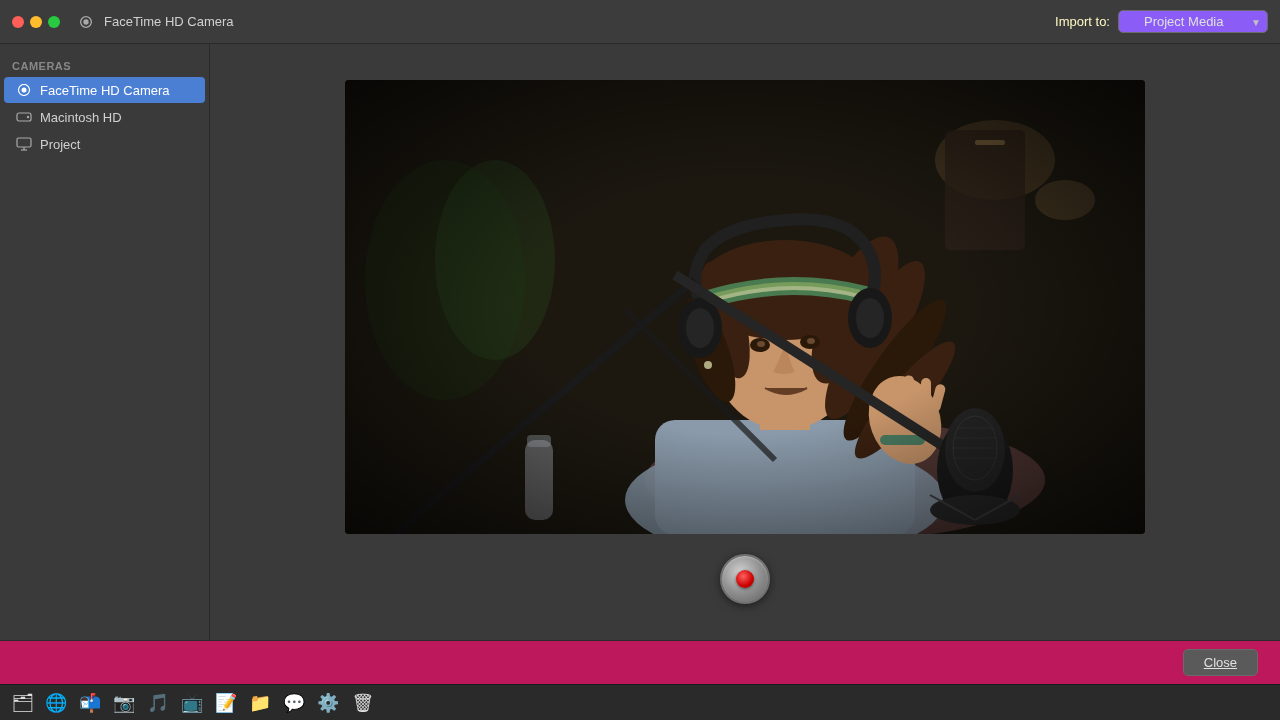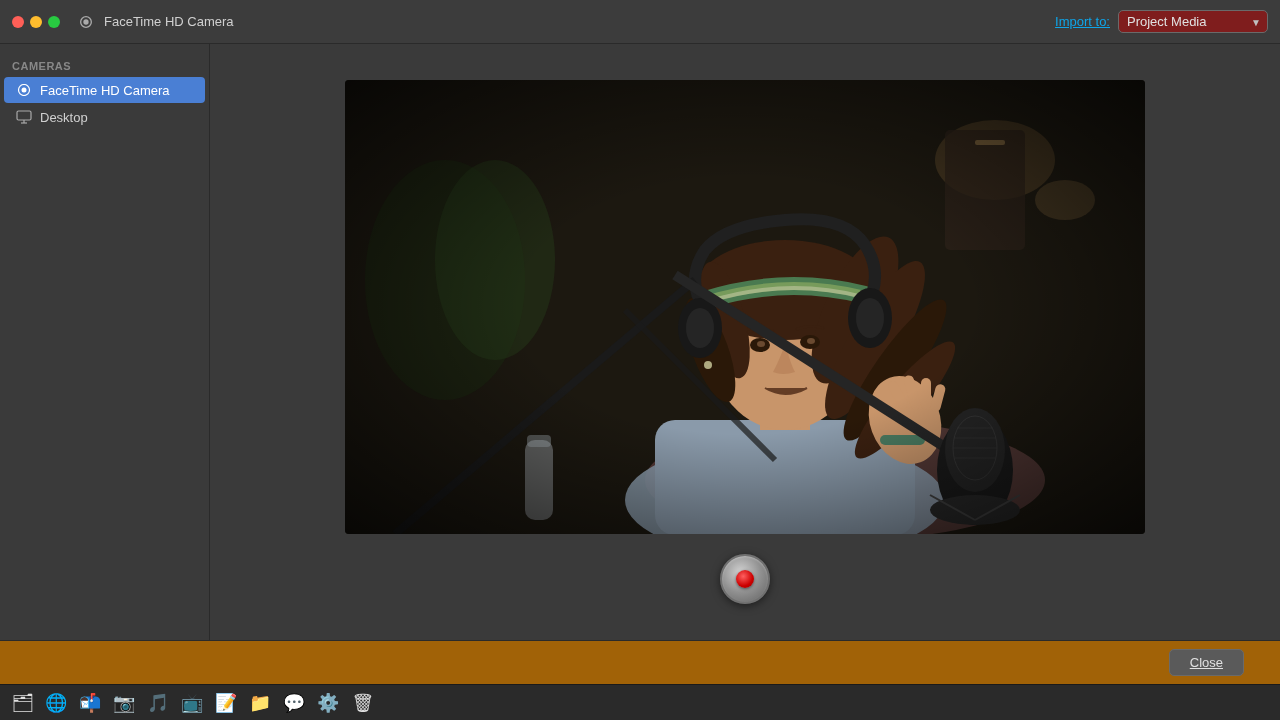--- a/index.html
+++ b/index.html
@@ -50,31 +50,30 @@
     }
 
     .import-section {
       display: flex;
       align-items: center;
       gap: 8px;
     }
 
     .import-label {
       font-size: 13px;
-      color: #0ea5e9;
-      text-decoration: underline;
+      color: #fef9c3;
     }
 
     .import-dropdown {
-      background: #7f1d1d;
+      background: #8b5cf6;
       border: 1px solid #6a6a6a;
       border-radius: 5px;
       color: #e0e0e0;
       font-size: 13px;
-      padding: 3px 24px 3px 8px;
+      padding: 3px 24px 3px 25px;
       appearance: none;
       -webkit-appearance: none;
       cursor: pointer;
       position: relative;
       min-width: 150px;
     }
 
     .dropdown-wrapper {
       position: relative;
       display: inline-block;
@@ -187,26 +186,26 @@
       width: 18px;
       height: 18px;
       border-radius: 50%;
       background: radial-gradient(circle at 40% 35%, #ff6060, #cc0000 60%, #990000);
       box-shadow: 0 1px 3px rgba(0,0,0,0.5);
     }
 
     
     .bottom-bar {
       height: 44px;
-      background: #a16207;
+      background: #be185d;
       border-top: 1px solid #2a2a2a;
       display: flex;
       align-items: center;
       justify-content: flex-end;
-      padding: 0 36px;
+      padding: 0 22px;
       text-decoration: underline;
     }
 
     .close-button {
       background: #5a5a5a;
       border: 1px solid #6a6a6a;
       border-radius: 5px;
       color: #e0e0e0;
       font-size: 13px;
       padding: 5px 20px;
@@ -280,30 +279,39 @@
     <div class="sidebar-item active">
       <span class="sidebar-icon">
         <svg width="16" height="12" viewBox="0 0 16 12" fill="none">
           <circle cx="8" cy="6" r="5.5" stroke="white" stroke-width="1.2" fill="none"></circle>
           <circle cx="8" cy="6" r="2.5" fill="white"></circle>
         </svg>
       </span>
       <span>FaceTime HD Camera</span>
     </div>
 
+    <div class="sidebar-item">
+      <span class="sidebar-icon">
+        <svg width="16" height="14" viewBox="0 0 16 14" fill="none">
+          <rect x="1" y="3" width="14" height="8" rx="2" stroke="#aaa" stroke-width="1.2" fill="none"></rect>
+          <circle cx="12" cy="7" r="1.2" fill="#aaa"></circle>
+        </svg>
+      </span>
+      <span>Macintosh HD</span>
+    </div>
 
     <div class="sidebar-item">
       <span class="sidebar-icon">
         <svg width="16" height="14" viewBox="0 0 16 14" fill="none">
           <rect x="1" y="1" width="14" height="9" rx="1.5" stroke="#aaa" stroke-width="1.2" fill="none"></rect>
           <line x1="5" y1="13" x2="11" y2="13" stroke="#aaa" stroke-width="1.2"></line>
           <line x1="8" y1="10" x2="8" y2="13" stroke="#aaa" stroke-width="1.2"></line>
         </svg>
       </span>
-      <span>Desktop</span>
+      <span>Project</span>
     </div>
 
   </div>
 
   <div class="preview-area">
     <div class="video-preview">
       
       <svg class="scene-svg" viewBox="0 0 800 454" xmlns="http://www.w3.org/2000/svg">
         <defs>
           <radialGradient id="bgGrad" cx="50%" cy="50%" r="70%">

